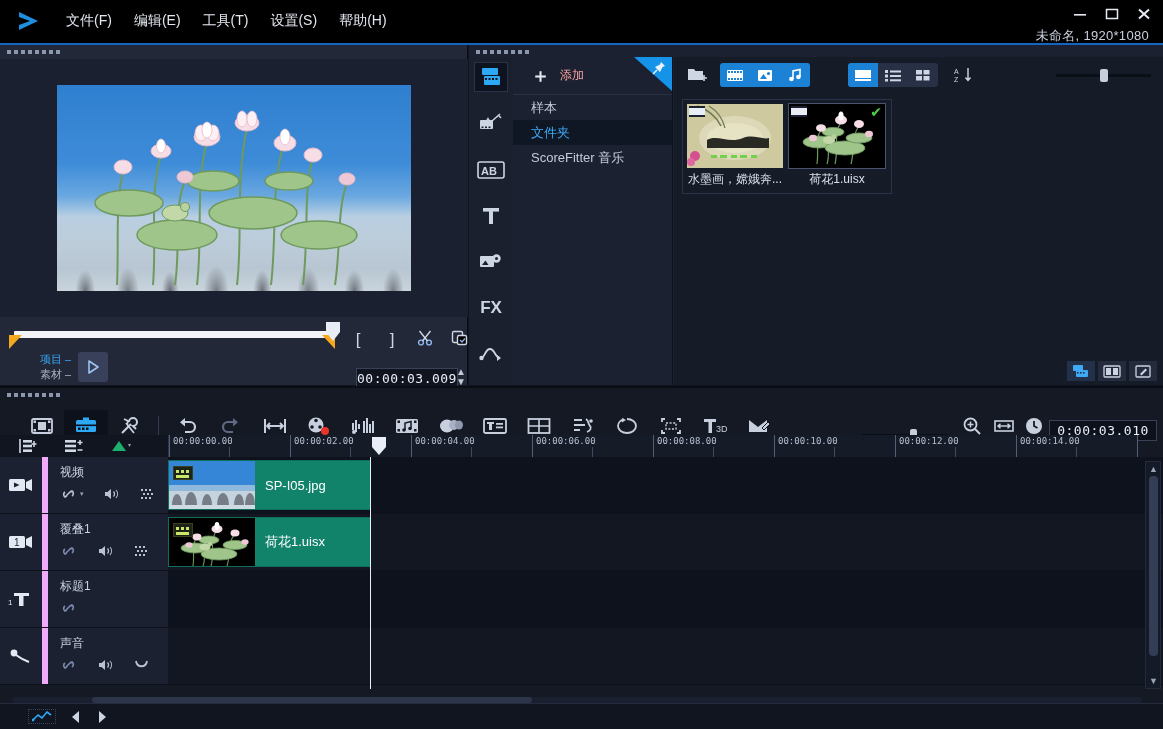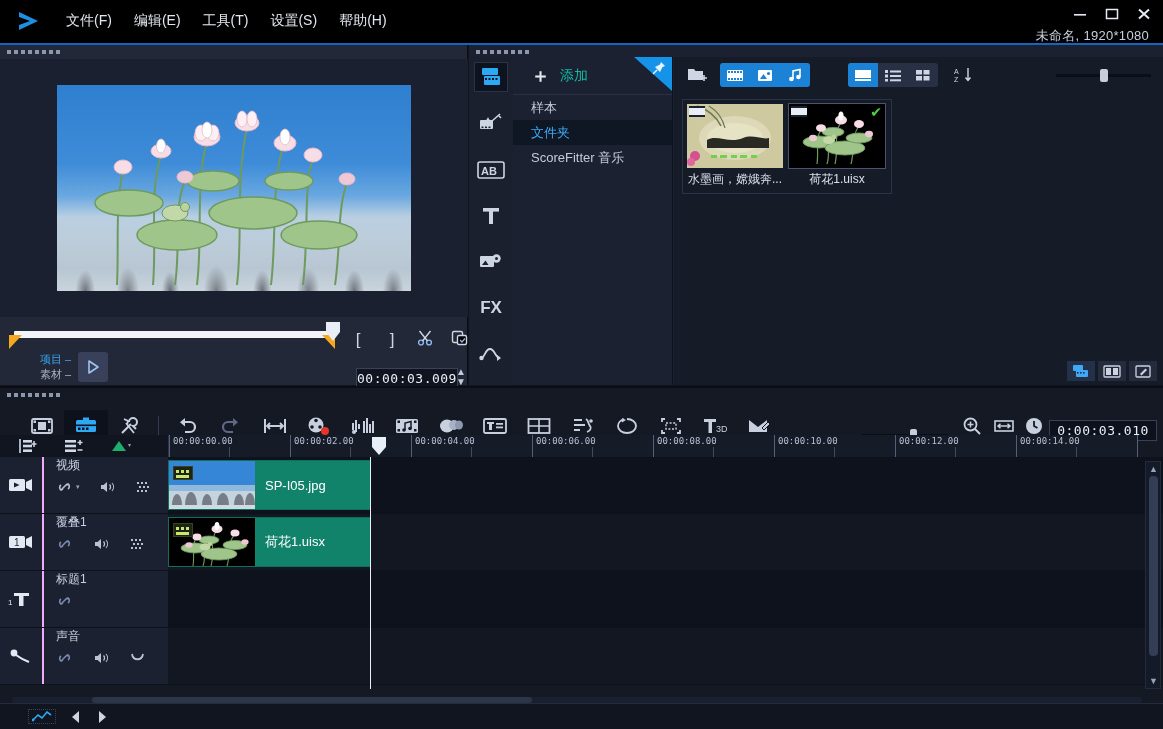--- a/index.html
+++ b/index.html
@@ -133,21 +133,21 @@
 
   .libtree {
     position:absolute; left: 44px; top: 12px; width: 160px; height: 328px;
     background:#1b2130; border-right:1px solid #0d1119;
   }
   .libtree-head {
     height: 38px; display:flex; align-items:center; padding-left: 18px; gap:10px;
     border-bottom: 1px solid #2a3145; position:relative;
   }
   .plusicon { color:#e3e8f1; font-size: 19px; line-height:19px; font-weight:bold; }
-  .addlabel { font-size: 14px; color:#14b8a6; }
+  .addlabel { font-size: 12px; color:#fca5a5; }
   .pin {
     position:absolute; right:0; top:0; width:38px; height:34px; overflow:hidden;
   }
   .pin:before {
     content:''; position:absolute; right:0; top:0;
     border-top: 34px solid #1593e8; border-left: 38px solid transparent;
   }
   .pin svg { position:relative; z-index:2; left: 18px; top: 4px; }
   .treeitem {
     height: 25px; line-height:25px; padding-left: 18px; font-size: 13px; color:#c3cbda;
@@ -215,21 +215,21 @@
   .tick span { position:absolute; left: 3px; top: 1px; font-size: 9px; color:#b7c0d1; white-space:nowrap;
      font-family:"DejaVu Sans Mono", monospace; }
   .halftick { position:absolute; top: 12px; height: 10px; border-left:1px solid #414b61; }
   .ruler-playhead { position:absolute; left: 202px; top: 1px; width: 16px; height: 20px; }
 
   
   .tracks { position:absolute; left:0; top: 71px; width: 1163px; height: 232px; overflow:hidden; }
   .track { position:relative; height: 57px; border-bottom:1px solid #0d1119; display:flex; }
   .track-head { width: 168px; height: 100%; background:#1b2130; display:flex; align-items:flex-start; }
   .track-icon { width: 42px; height: 100%; display:flex; align-items:center; justify-content:center; color:#e3e9f3; }
-  .track-info { flex:1; border-left:2px solid #f0abfc; height:100%; }
+  .track-info { flex:1; padding-top: 7px; border-left:6px solid #f0abfc; height:100%; }
   .track-name { font-size: 12px; color:#c9d1e0; padding-left: 12px; }
   .track-btns { display:flex; gap: 19px; padding-left: 12px; margin-top: 6px; align-items:center; }
   .track-btns .tb { color:#b9c2d3; display:flex; align-items:center; }
   .track-body { flex:1; background:#0e121c; position:relative; }
   .track.alt .track-body { background:#121722; }
 
   .clip {
     position:absolute; top: 3px; height: 50px; background:#12836b; display:flex; align-items:center;
     border:1px solid #0f6f5a; overflow:hidden;
   }

